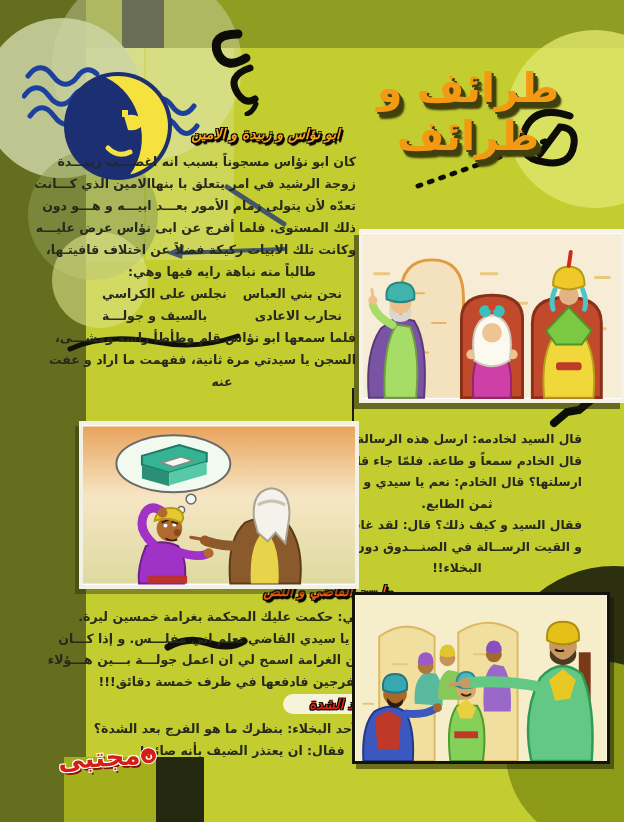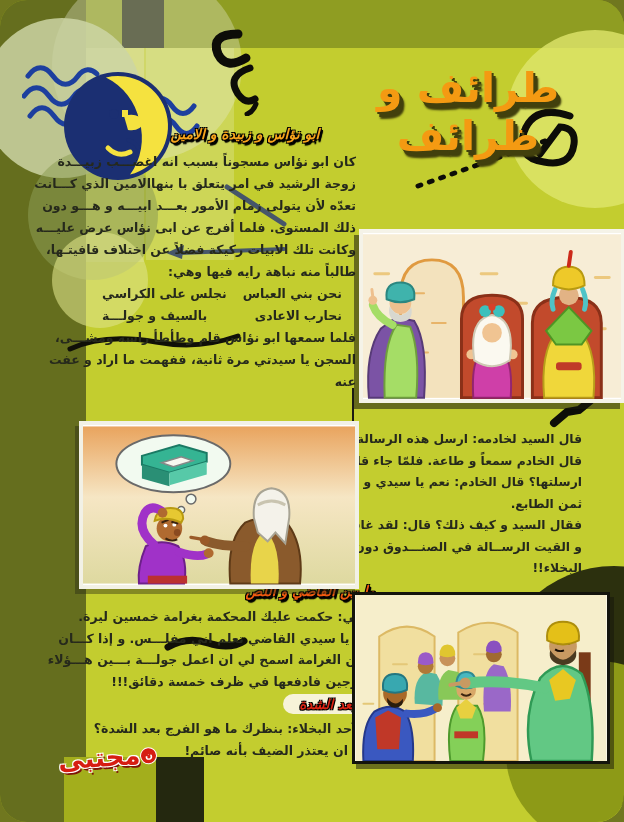--- a/index.html
+++ b/index.html
@@ -1,17 +1,17 @@
 <!DOCTYPE html>
 <html lang="ar"><head>
 <meta charset="utf-8">
 <style>
   html,body{margin:0;padding:0;background:#70771f;}
   .page{position:relative;width:624px;height:822px;overflow:hidden;
-        background:#9aa61e;font-family:"DejaVu Sans",sans-serif;border-radius:27px;}
+        background:#9aa61e;font-family:"DejaVu Sans",sans-serif;}
   .abs{position:absolute;}
 
   
   .left-band{left:0;top:0;width:86px;height:822px;background:#656e1e;}
   .top-strip{left:86px;top:0;width:538px;height:48px;background:#8f9d22;}
   .main-panel{left:86px;top:48px;width:538px;height:774px;background:#c3cd2f;}
   .top-dark-block{left:122px;top:0;width:42px;height:48px;background:#262a10;}
   .bottom-mid-olive{left:64px;top:757px;width:92px;height:65px;background:#a3ae1c;}
   .bottom-dark-block{left:156px;top:757px;width:48px;height:65px;background:#24280f;}
 
@@ -23,35 +23,35 @@
   .c-tr{left:506px;top:30px;width:178px;height:178px;background:#dfe66d;opacity:.8;}
   .pale-rect1{left:86px;top:48px;width:58px;height:214px;background:#dde3a2;opacity:.45;}
   .pale-rect2{left:146px;top:48px;width:88px;height:212px;background:#d7e080;opacity:.5;}
   .c-br-dark{left:494px;top:566px;width:240px;height:240px;background:#2c300e;}
   .c-br-olive{left:506px;top:661px;width:184px;height:184px;background:#8d9a17;}
 
   
   .title{left:322px;top:64px;width:292px;direction:rtl;text-align:center;
          font-size:41px;font-weight:bold;color:#f49a12;letter-spacing:1px;
          text-shadow:2px 2px 0 #42400d,4px 5px 0 #42400d,5px 7px 2px #42400d;}
-  .sec-head{direction:rtl;text-align:center;font-weight:bold;font-style:italic;
+  .sec-head{direction:rtl;text-align:right;font-weight:bold;font-style:italic;
             font-size:14px;white-space:nowrap;
             text-shadow:-1px -1px 0 #000,1px -1px 0 #000,-1px 1px 0 #000,
                         1px 1px 0 #000,2px 2px 0 #000,2px 3px 1px #000;}
   .h1{left:150px;top:126px;width:190px;color:#f7a41c;}
   .h2{left:405px;top:402px;width:150px;color:#e8491a;}
   .h3{left:228px;top:583px;width:165px;color:#ef5a10;}
   .h4{left:283px;top:694px;width:112px;color:#dc2414;background:#f7f3d8;
       border-radius:12px;padding:2px 6px;font-size:13.5px;
       text-shadow:-1px -1px 0 #000,1px -1px 0 #000,-1px 1px 0 #000,1px 1px 0 #000;}
 
   
   .tb{direction:rtl;color:#26291c;font-weight:bold;font-size:12.5px;
       line-height:22px;text-align:right;}
-  .tb .line{white-space:nowrap;}
+  .tb .line{white-space:nowrap;text-align:center;}
   .tb1{left:88px;top:151px;width:268px;}
   .tb2{left:332px;top:429px;width:250px;line-height:21.5px;font-size:12.3px;}
   .tb3{left:86px;top:606px;width:304px;line-height:21.5px;}
   .tb4{left:94px;top:718px;width:296px;}
   .verse-row{display:flex;justify-content:space-between;padding:0 14px;}
 
   
   .ill{background:#fff;}
   .ill svg{display:block;}
   .ill1{left:359px;top:229px;border:4px solid #f5f3e8;

